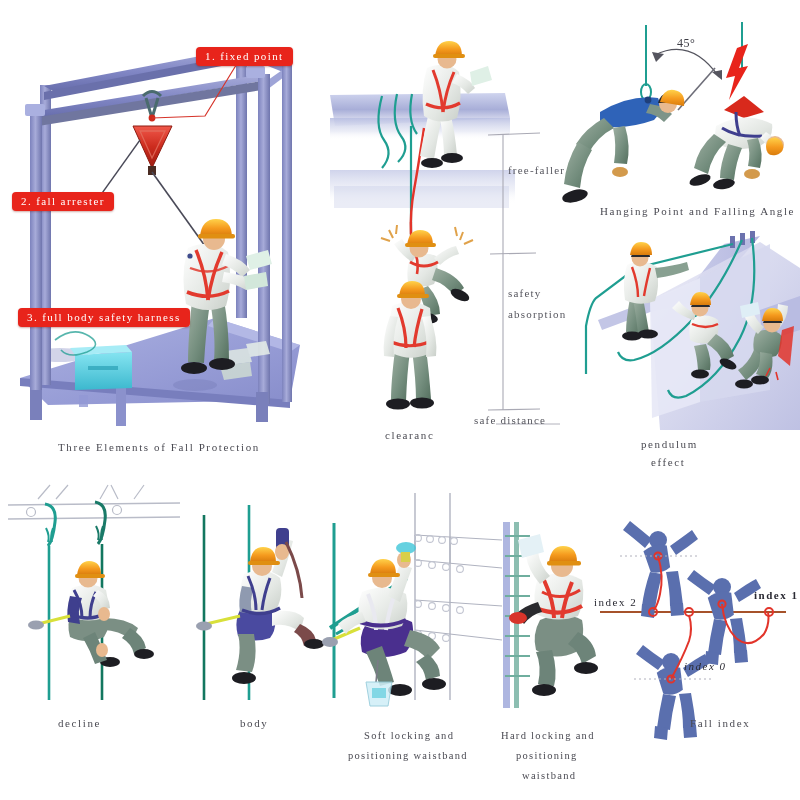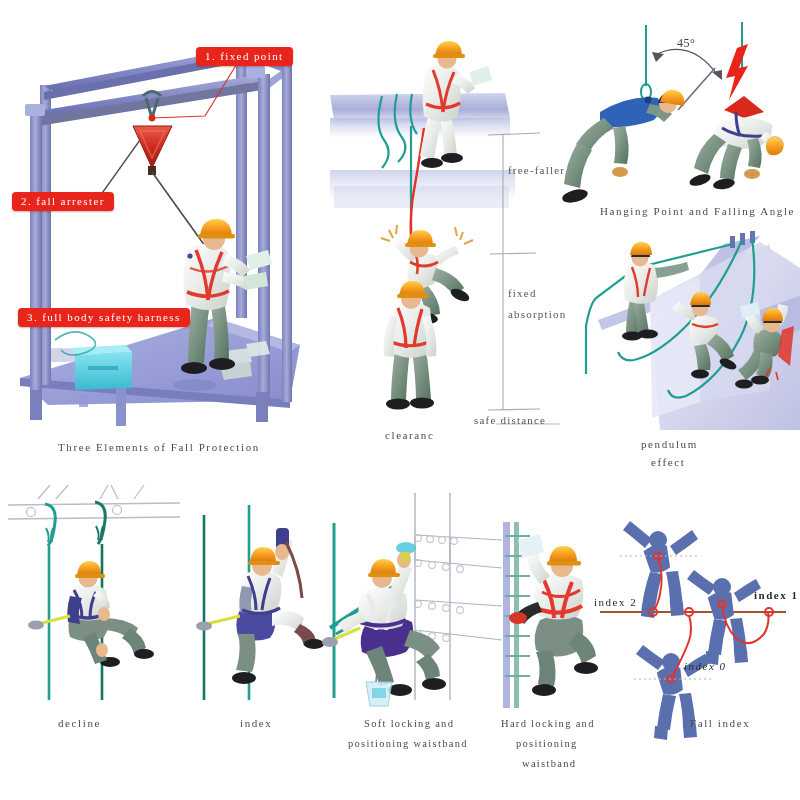--- a/index.html
+++ b/index.html
@@ -16,21 +16,21 @@
   .caption{
     position:absolute;
     font-family:"Liberation Serif", serif;
     color:#4a4a52;
     letter-spacing:1.6px;
     font-size:11px;
     white-space:nowrap;
     line-height:15px;
     text-align:right;
   }
-  .caption.small{font-size:10.5px;letter-spacing:1.3px;}
+  .caption.small{font-size:10.5px;letter-spacing:1.3px;margin-top:12px;}
   .scale-label{
     position:absolute;
     font-family:"Liberation Serif", serif;
     color:#56565e;
     letter-spacing:1.2px;
     font-size:11px;
     white-space:nowrap;
     line-height:16px;
   }
   .badge{
@@ -635,33 +635,33 @@
   </g>
 </svg>
 
 <div class="badge" style="left:196px;top:47px;">1. fixed point</div>
 <div class="badge" style="left:12px;top:192px;text-align:center;">2. fall arrester</div>
 <div class="badge" style="left:18px;top:308px;">3. full body safety harness</div>
 
 <div class="caption" style="left:58px;top:440px;">Three Elements of Fall Protection</div>
 
 <div class="scale-label" style="left:508px;top:162px;">free-faller</div>
-<div class="scale-label" style="left:508px;top:285px;">fixed</div>
+<div class="scale-label" style="left:508px;top:285px;">safety</div>
 <div class="scale-label" style="left:508px;top:306px;">absorption</div>
 <div class="scale-label" style="left:474px;top:412px;">safe distance</div>
 <div class="caption" style="left:385px;top:428px;">clearanc</div>
 
 <div class="angle-label" style="left:677px;top:36px;">45°</div>
 <div class="caption" style="left:600px;top:204px;">Hanging Point and Falling Angle</div>
 
 <div class="caption" style="left:641px;top:437px;">pendulum</div>
 <div class="caption" style="left:651px;top:455px;">effect</div>
 
 <div class="caption" style="left:58px;top:716px;">decline</div>
-<div class="caption" style="left:240px;top:716px;">index</div>
+<div class="caption" style="left:240px;top:716px;">body</div>
 
 <div class="caption small" style="left:364px;top:716px;">Soft locking and</div>
 <div class="caption small" style="left:348px;top:736px;">positioning waistband</div>
 
 <div class="caption small" style="left:501px;top:716px;">Hard locking and</div>
 <div class="caption small" style="left:516px;top:736px;">positioning</div>
 <div class="caption small" style="left:522px;top:756px;">waistband</div>
 
 <div class="index-label" style="left:594px;top:596px;">index 2</div>
 <div class="index-label" style="left:754px;top:589px;font-weight:bold;">index 1</div>

